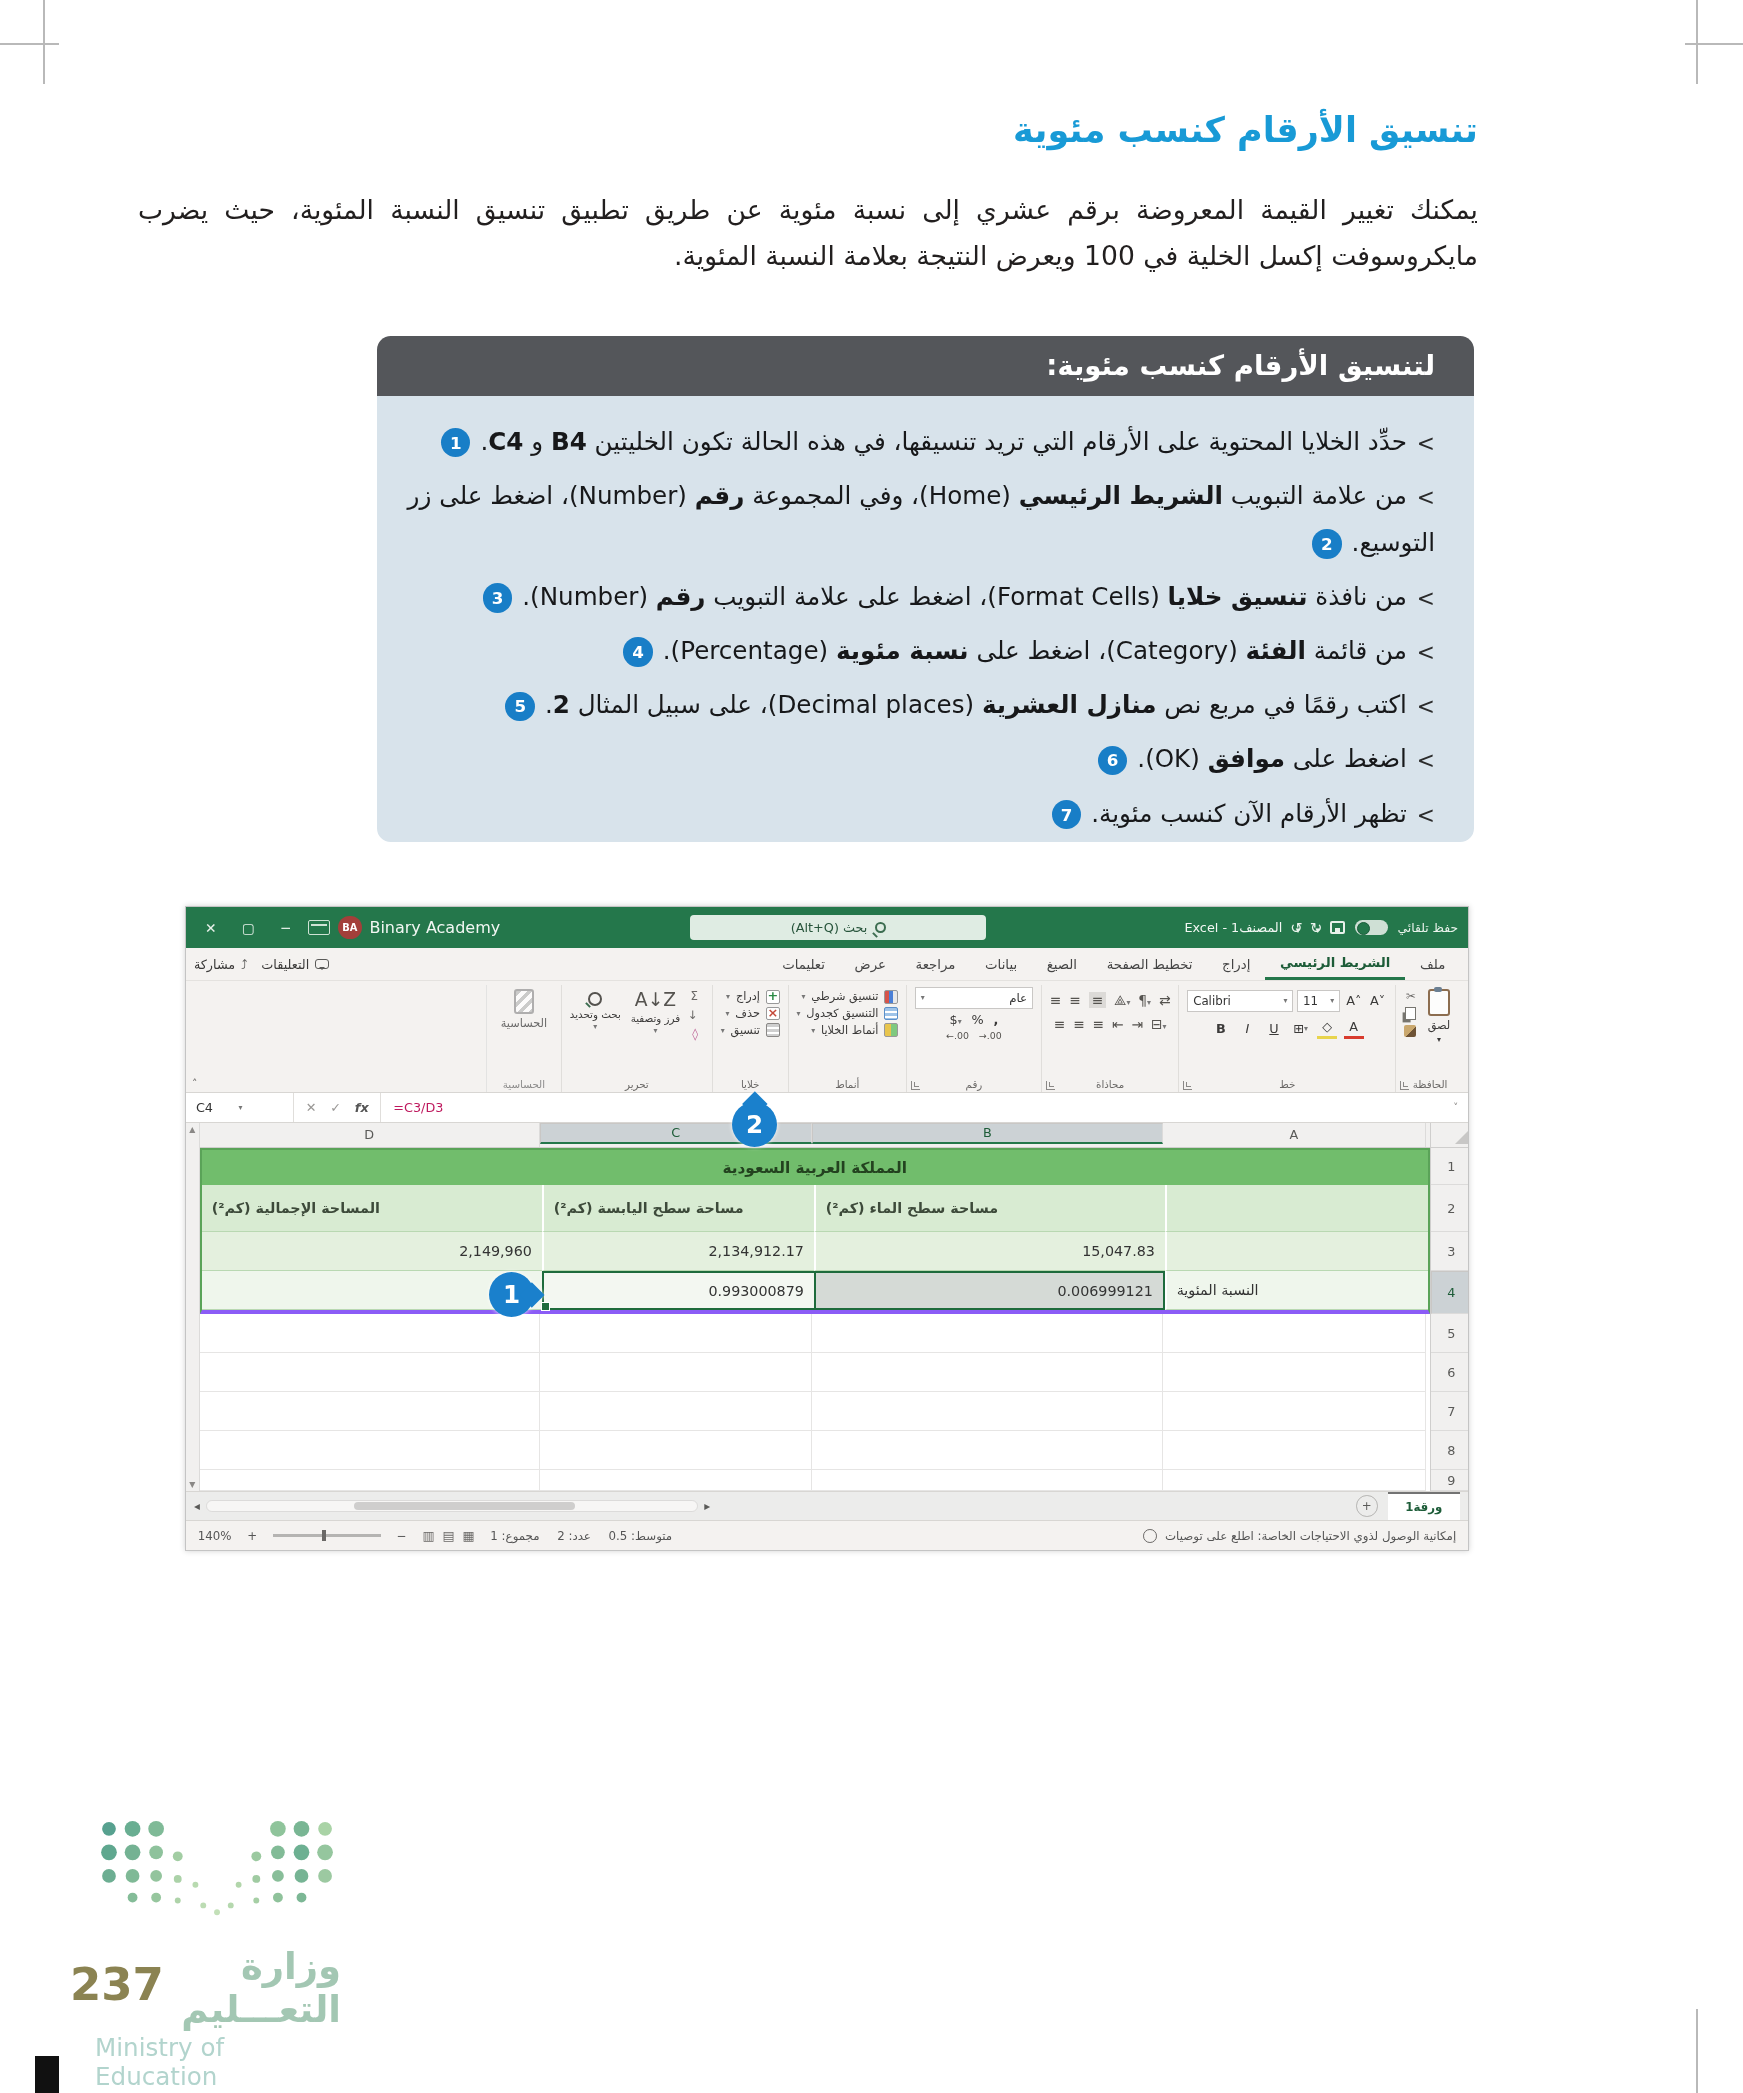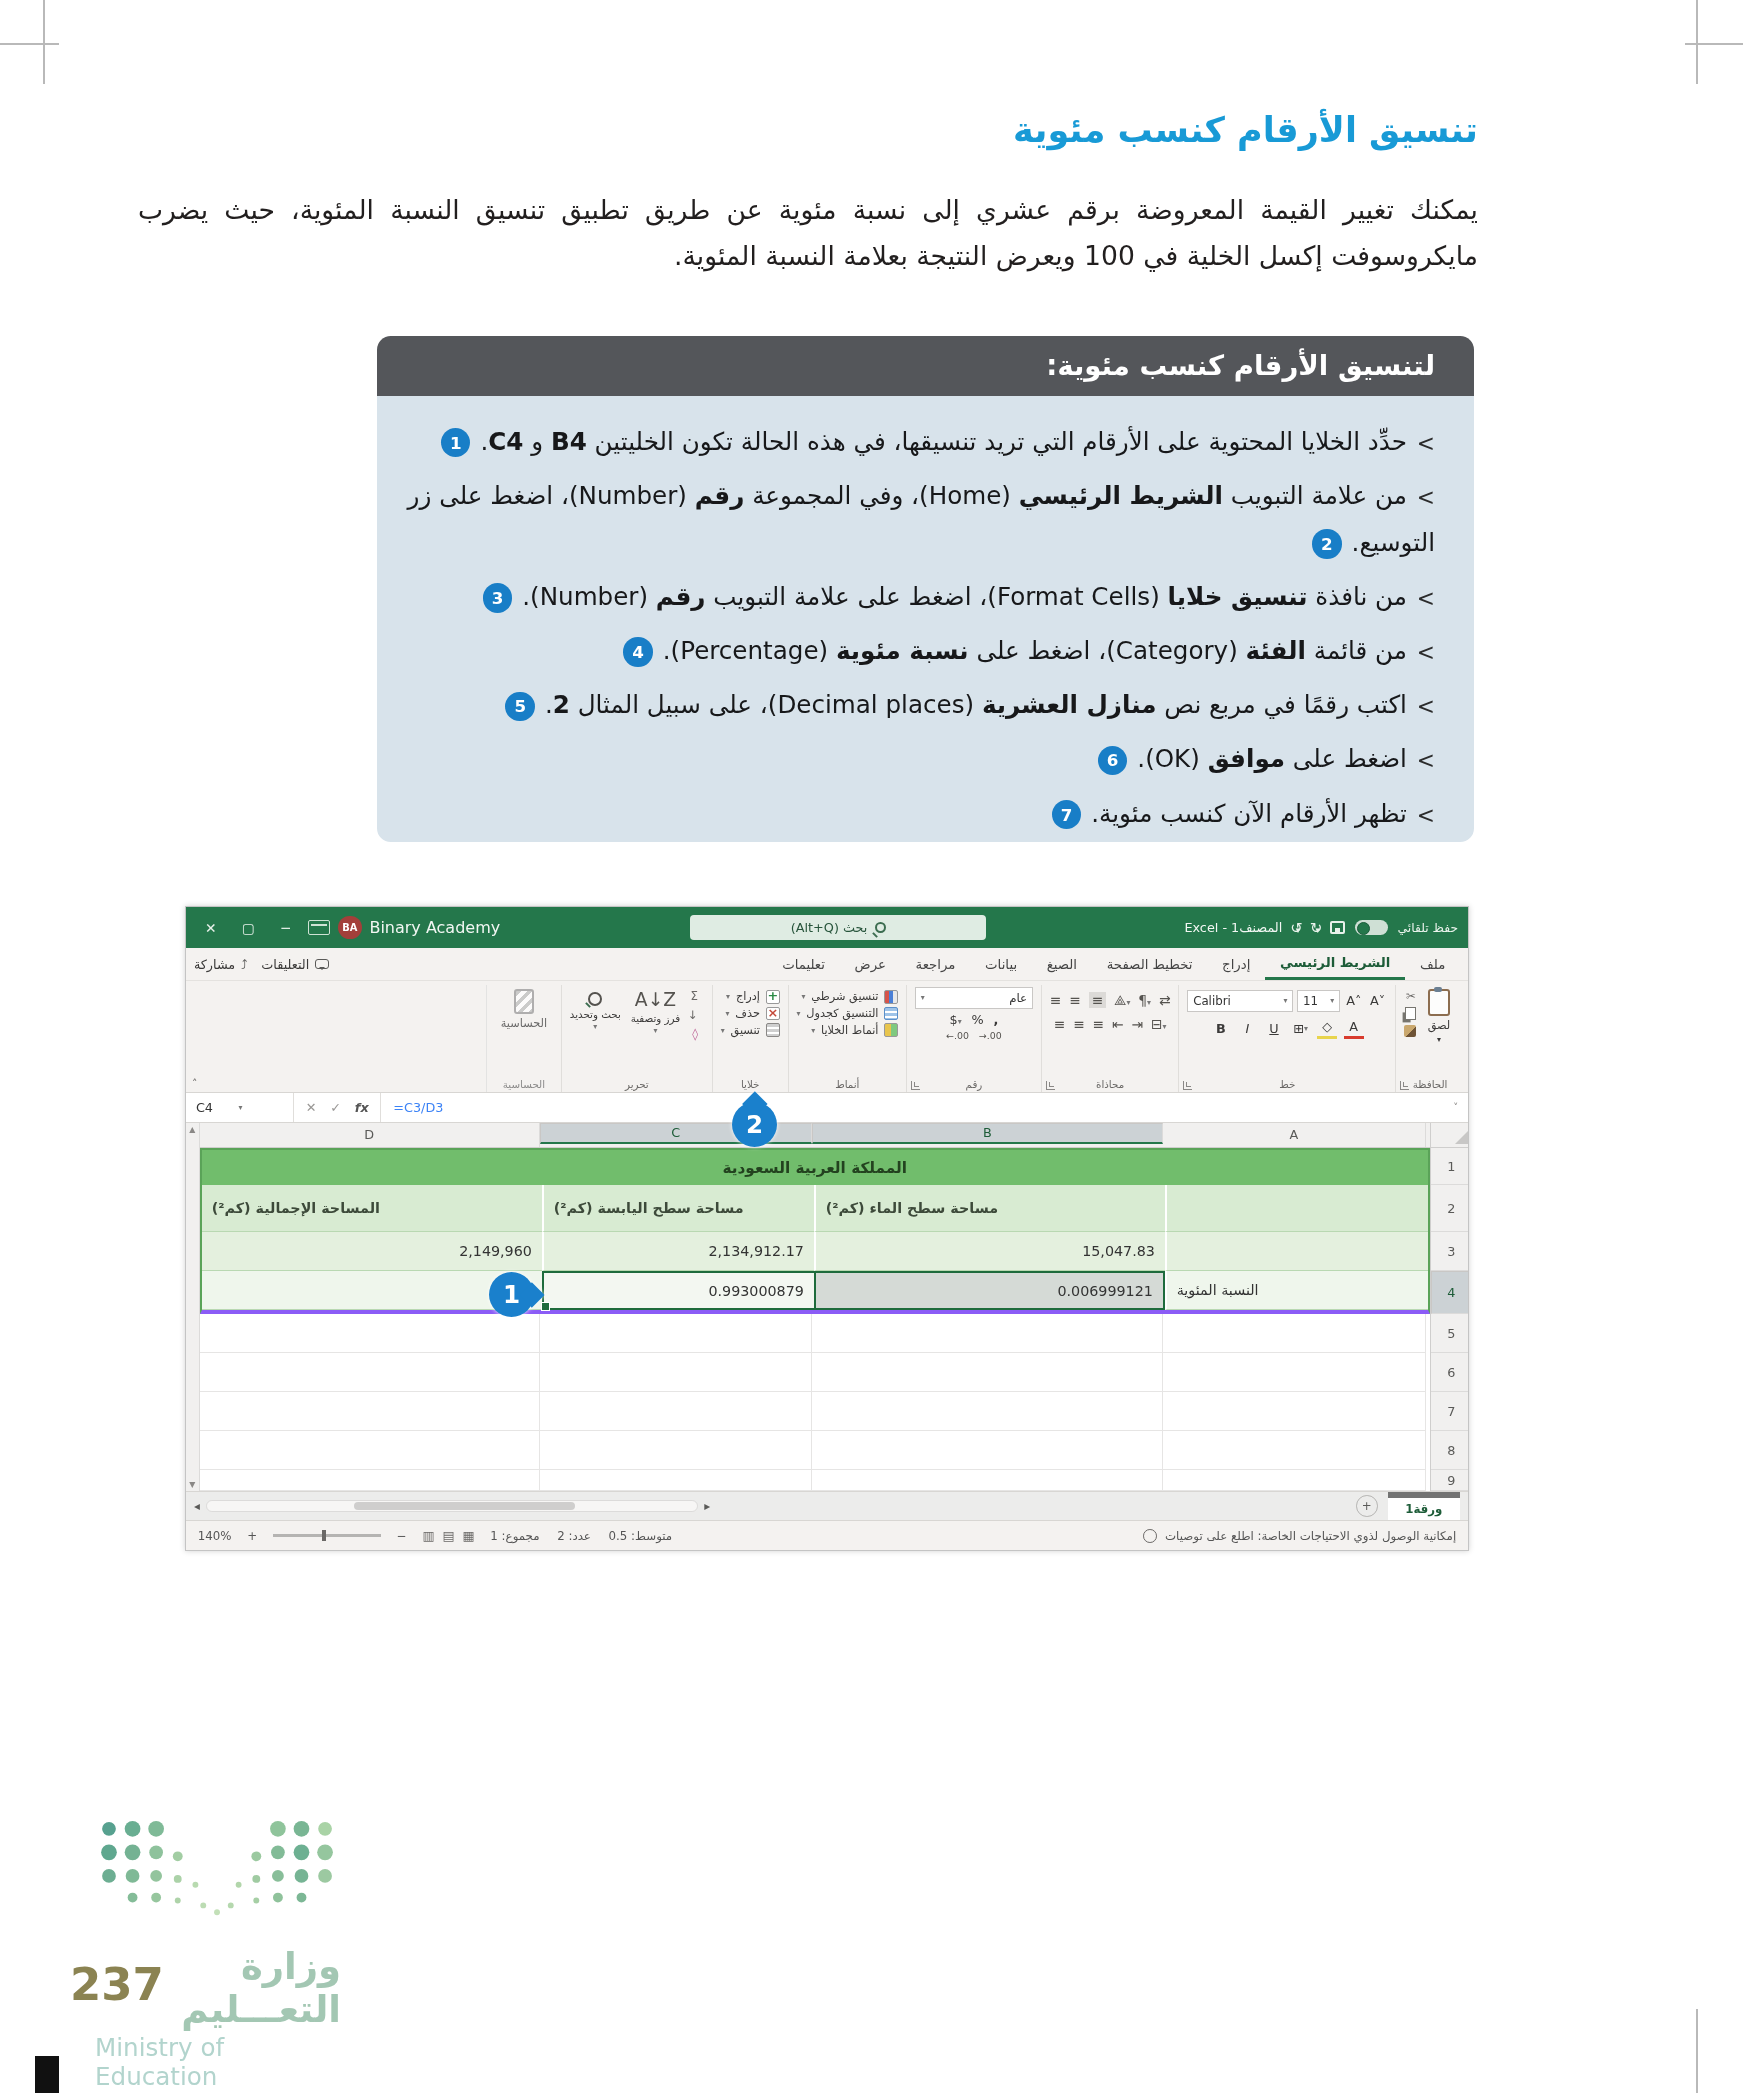--- a/index.html
+++ b/index.html
@@ -127,21 +127,21 @@
     display:flex; align-items:flex-end; }
 
   
   .fbar { height:29.6px; background:#fff; border-bottom:1px solid #d8d6d3; display:flex;
     align-items:center; flex:0 0 auto; direction:ltr; }
   .namebox { width:108px; height:100%; border-right:1px solid #e0dedb; display:flex; align-items:center;
     padding:0 9.9px; gap:25.6px; font-size:12.8px; color:#333; }
   .fx-ic { display:flex; gap:13.8px; align-items:center; padding:0 11.8px; color:#9a9896; font-size:12.8px;
     border-right:1px solid #e0dedb; height:100%; }
   .fx-ic .fx { color:#555; font-style:italic; font-weight:bold; }
-  .fval { padding:0 11.8px; font-size:12.8px; color:#3b82f6; }
+  .fval { padding:0 11.8px; font-size:12.8px; color:#be185d; }
   .fexp { margin-left:auto; padding:0 9.9px; color:#8a8886; font-size:9.9px; }
 
   
   .gridwrap { flex:1 1 auto; display:flex; direction:ltr; overflow:hidden; position:relative; background:#fff; }
   .vscroll { width:13.8px; background:#f1f0ef; border-right:1px solid #dcdbda; display:flex;
     flex-direction:column; justify-content:space-between; align-items:center; color:#8a8886;
     font-size:7.9px; padding:2px 0; flex:0 0 auto; }
   .gmain { flex:1 1 auto; display:flex; flex-direction:column; }
   .colhdr { height:25.6px; display:flex; flex:0 0 auto; background:#f1f0ef; border-bottom:1px solid #cfcecd; }
   .ch { display:flex; align-items:center; justify-content:center; font-size:12.8px; color:#5a5a58;
@@ -178,21 +178,21 @@
   .rn.sel { background:#ccd2d5; color:#1d5c38; }
 
   
   .sheetrow { height:29.6px; background:#ececeb; border-top:1px solid #d8d6d3; display:flex;
     align-items:stretch; flex:0 0 auto; direction:ltr; font-size:11.8px; color:#5a5a58; }
   .hscroll { display:flex; align-items:center; gap:5.9px; padding:0 7.9px; width:532px; }
   .htrack { flex:1; height:11.8px; background:#f7f6f5; border:1px solid #dcdbda; border-radius:5.9px; position:relative; }
   .hthumb { position:absolute; left:30%; width:45%; top:1px; bottom:1px; background:#cfcecd; border-radius:4.9px; }
   .addsheet { margin-left:auto; width:21.7px; height:21.7px; border:1px solid #b5b4b2; border-radius:50%;
     align-self:center; display:flex; align-items:center; justify-content:center; color:#5a5a58; }
-  .sheettab { background:#fff; border-top:6px solid #737373; margin:0 7.9px 0 9.9px; padding:0 17.7px;
+  .sheettab { background:#fff; border-top:2px solid #737373; margin:0 7.9px 0 9.9px; padding:0 17.7px;
     display:flex; align-items:center; color:#1d5c38; font-weight:bold;text-align:right; }
   .statusbar { height:29.6px; background:#f4f2f0; border-top:1px solid #d8d6d3; display:flex;
     align-items:center; padding:0 11.8px; gap:15.8px; font-size:11.8px; color:#555; flex:0 0 auto; direction:ltr; }
   .ztrack { width:108px; height:3px; background:#b5b4b2; position:relative; }
   .zthumb { position:absolute; left:45%; top:-3.9px; width:3.9px; height:10.8px; background:#6a6866; }
   .viewics { display:flex; gap:7.9px; font-size:12.8px; color:#6a6866; }
   .stats { display:flex; gap:17.7px; direction:rtl; }
   .acc { margin-left:auto; direction:rtl; display:flex; align-items:center; gap:7.9px; color:#555; }
   .accic { width:13.8px; height:13.8px; border:1.5px solid #6a6866; border-radius:50%; position:relative; }
 

